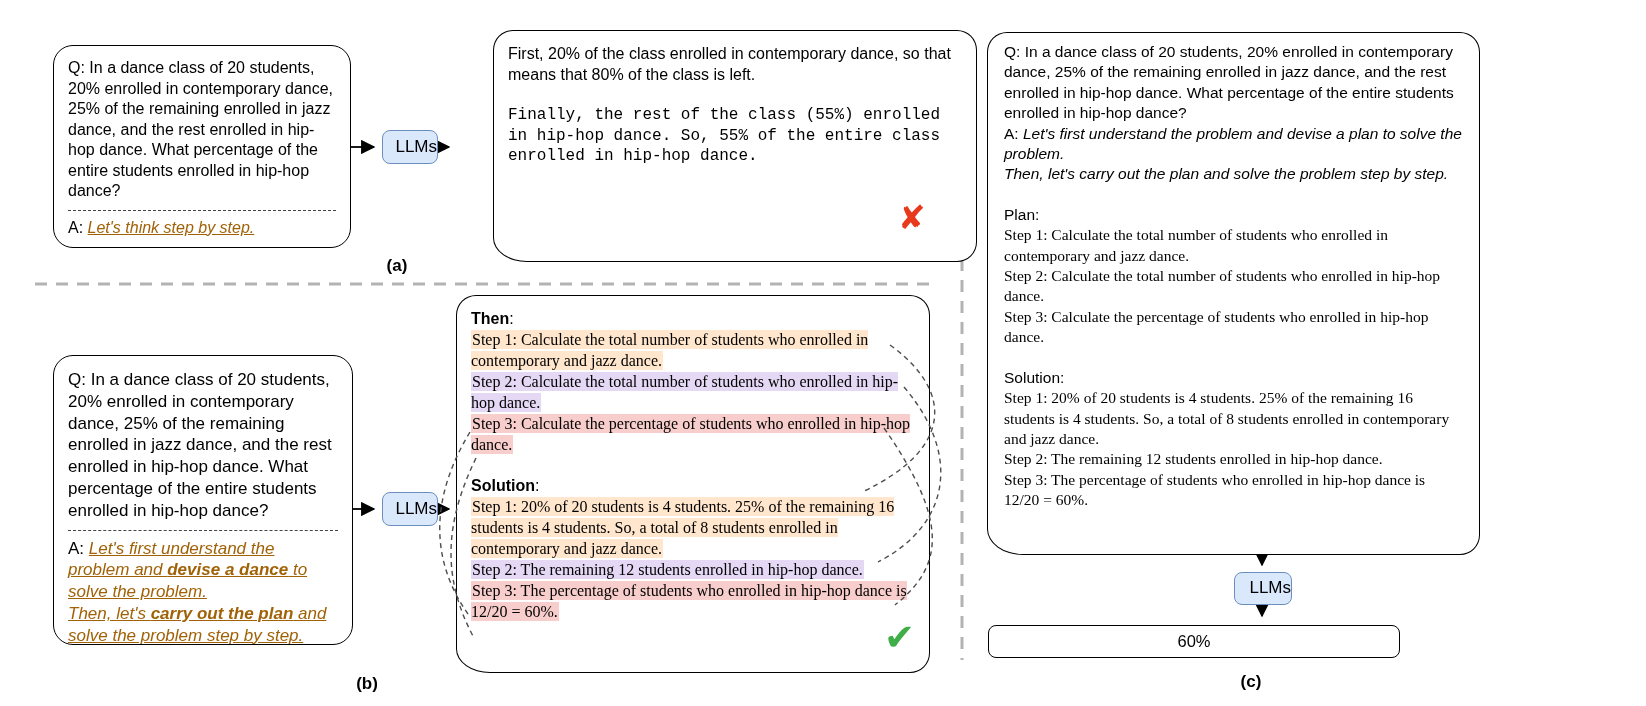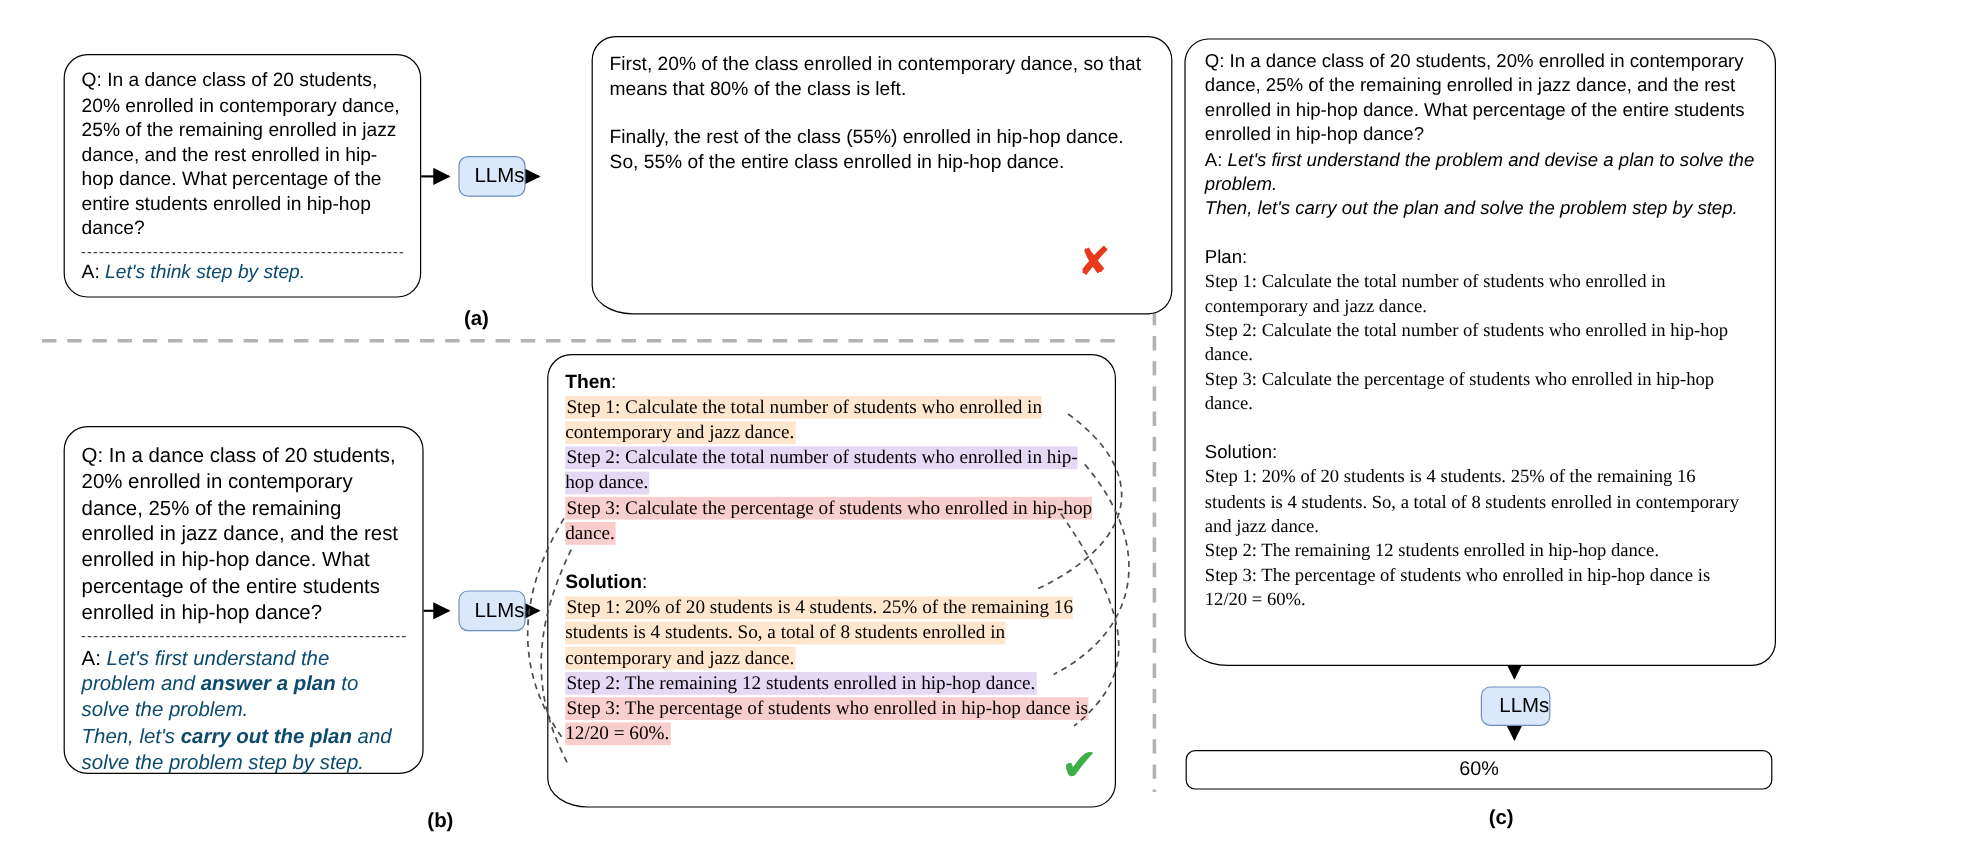--- a/index.html
+++ b/index.html
@@ -10,38 +10,38 @@
   svg.layer{position:absolute;left:0;top:0;pointer-events:none;}
   .bubble{
     position:absolute;background:#fff;border:1.6px solid #000;border-radius:20px;
     box-sizing:border-box;
   }
   .qbox-a{left:53px;top:45px;width:298px;height:203px;padding:12px 14px;font-size:16px;line-height:20.5px;}
   .qbox-b{left:53px;top:355px;width:300px;height:290px;padding:13px 14px;font-size:17px;line-height:21.8px;}
   .outbox-a{left:456px;top:30px;width:484px;height:232px;padding:13px 14px;font-size:16px;line-height:20.5px;border-bottom-left-radius:34px 24px;margin-left:37px;}
   .outbox-b{left:456px;top:295px;width:474px;height:378px;padding:12px 14px;font-size:16px;line-height:21px;border-bottom-left-radius:34px 24px;}
   .cbox{left:987px;top:32px;width:493px;height:523px;padding:9px 16px;font-size:15.5px;line-height:20.4px;border-bottom-left-radius:36px 26px;}
-  .ansbox{left:988px;top:625px;width:489px;height:33px;border-radius:8px;text-align:center;line-height:31px;font-size:16.5px;}
+  .ansbox{left:988px;top:625px;width:412px;height:33px;border-radius:8px;text-align:center;line-height:31px;font-size:16.5px;}
   .llm{
     position:absolute;background:#dae8fc;border:1.6px solid #6c8ebf;border-radius:8px;
     box-sizing:border-box;text-align:right;font-size:17px;
   }
   .llm-a{left:382px;top:130px;width:56px;height:34px;line-height:31px;}
   .llm-b{left:382px;top:492px;width:56px;height:34px;line-height:31px;}
   .llm-c{left:1234px;top:572px;width:58px;height:33px;line-height:30px;}
   .panel-label{position:absolute;width:80px;text-align:center;font-weight:bold;font-size:17px;}
   .lbl-a{left:357px;top:256px;}
   .lbl-b{left:327px;top:674px;}
   .lbl-c{left:1211px;top:672px;}
   .sep{border-top:1.6px dashed #444;margin:8px 0 7px 0;}
-  .red{color:#0c4a6e;}
+  .red{color:#a16207;text-decoration:underline;}
   .it{font-style:italic;}
   .b{font-weight:bold;}
   p.para{margin:0 0 20px 0;}
-  p.para:last-child{margin-bottom:0;}
+  p.para:last-child{margin-bottom:0;font-family:Liberation Mono, monospace;}
   .step{margin:0;font-family:Liberation Serif, serif;}
   .mark{padding:1px 1px;}
   .mark-blue{background:#a4c7ec;}
   .mark-orange{background:#ffe6cc;}
   .mark-purple{background:#e5d8f5;}
   .mark-pink{background:#f8cecc;}
   .gap-before{margin-top:20px;}
   .result-icon{position:absolute;font-family:"DejaVu Sans",sans-serif;font-weight:bold;}
   .icon-wrong{left:898px;top:198px;font-size:33px;color:#e8391d;}
   .icon-correct{left:884px;top:616px;font-size:37px;color:#3fae49;}
@@ -79,21 +79,21 @@
     <p class="para">First, 20% of the class enrolled in contemporary dance, so that means that 80% of the class is left.</p>
     <p class="para">Finally, the rest of the class (55%) enrolled in hip-hop dance. So, 55% of the entire class enrolled in hip-hop dance.</p>
   </div>
 
   <span class="result-icon icon-wrong">✘</span>
   <div class="panel-label lbl-a">(a)</div>
 
   <div class="bubble qbox-b">
     <div>Q: In a dance class of 20 students, 20% enrolled in contemporary dance, 25% of the remaining enrolled in jazz dance, and the rest enrolled in hip-hop dance. What percentage of the entire students enrolled in hip-hop dance?</div>
     <div class="sep"></div>
-    <div><span>A: </span><span class="red it">Let's first understand the problem and </span><span class="red it b">answer a plan</span><span class="red it"> to solve the problem.</span></div>
+    <div><span>A: </span><span class="red it">Let's first understand the problem and </span><span class="red it b">devise a dance</span><span class="red it"> to solve the problem.</span></div>
     <div><span class="red it">Then, let's </span><span class="red it b">carry out the plan</span><span class="red it"> and solve the problem step by step.</span></div>
   </div>
 
   <div class="llm llm-b"><span>LLMs</span></div>
 
   <div class="bubble outbox-b">
     <div><span class="b">Then</span><span>:</span></div>
     <div class="step"><span class="mark mark-orange">Step 1: Calculate the total number of students who enrolled in contemporary and jazz dance.</span></div>
     <div class="step"><span class="mark mark-purple">Step 2: Calculate the total number of students who enrolled in hip-hop dance.</span></div>
     <div class="step"><span class="mark mark-pink">Step 3: Calculate the percentage of students who enrolled in hip-hop dance.</span></div>

